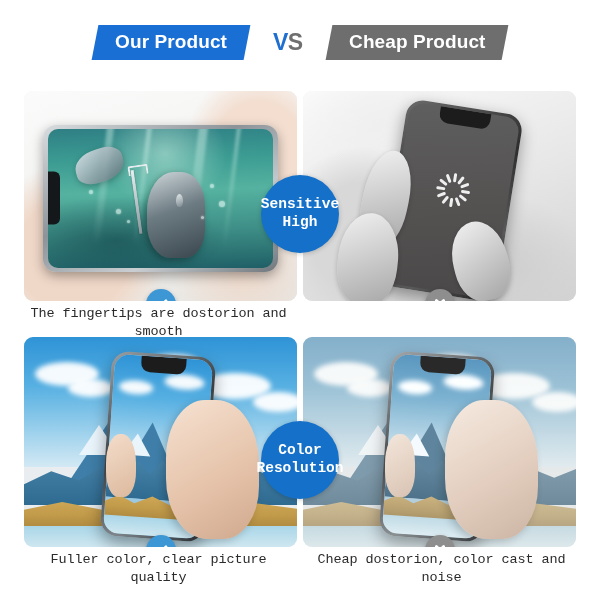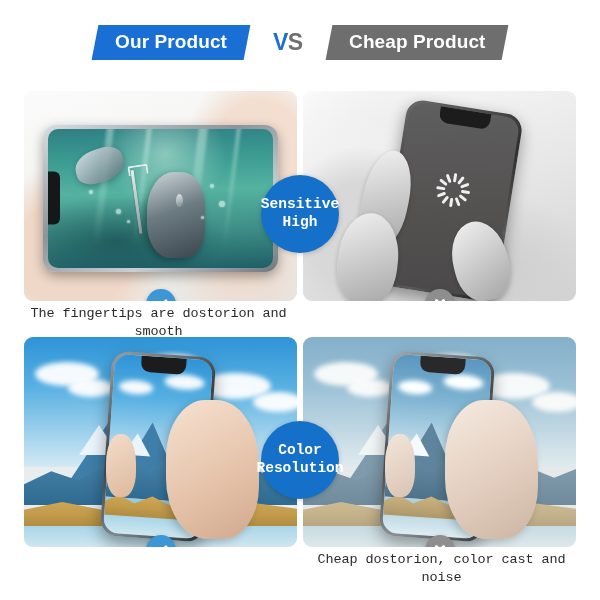--- a/index.html
+++ b/index.html
@@ -459,17 +459,18 @@
             <path d="M4.4 4.4 L11.6 11.6 M11.6 4.4 L4.4 11.6" fill="none" stroke="#ffffff" stroke-width="2.8" stroke-linecap="round"></path>
           </svg>
         </div>
       </div>
 
       <div class="center-badge">
         <span>Color</span>
         <span>Resolution</span>
       </div>
 
+      <div class="caption cap-left">Fuller color, clear picture quality</div>
       <div class="caption cap-right">Cheap dostorion, color cast and noise</div>
     </div>
 
   </div>
 </div>
 
 </body></html>

